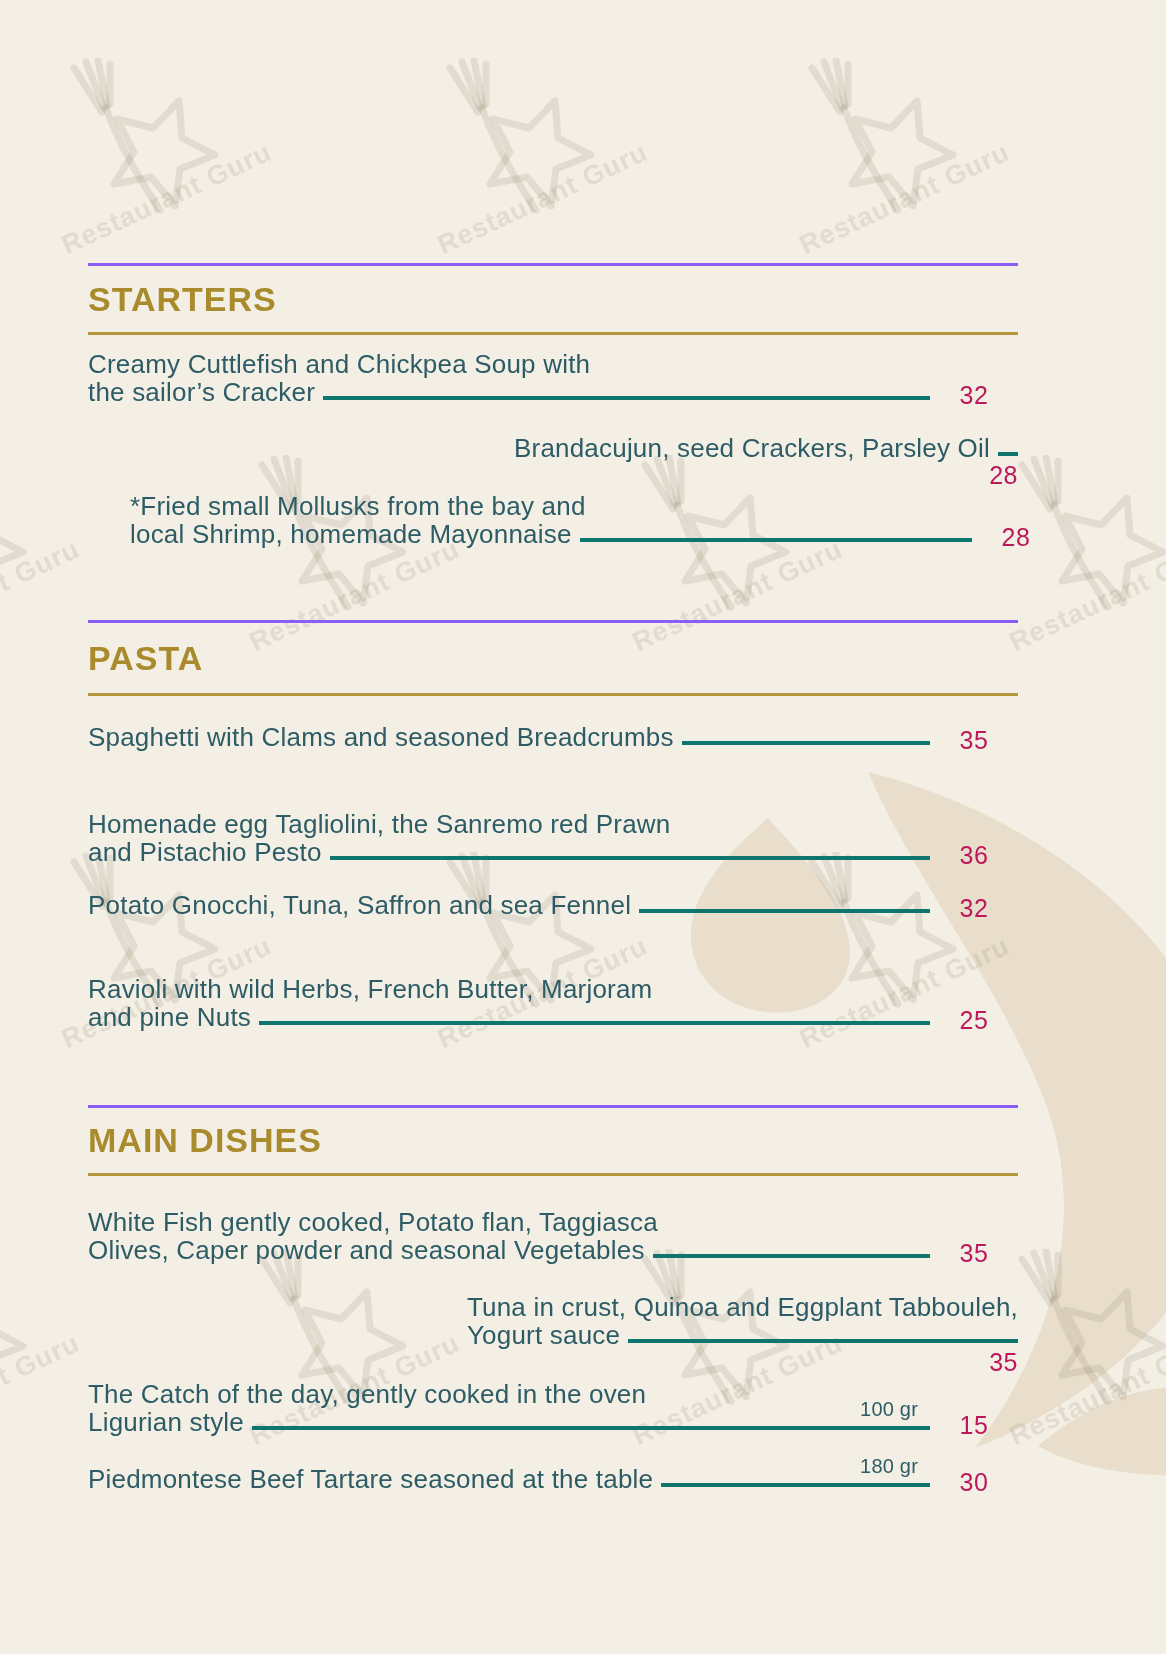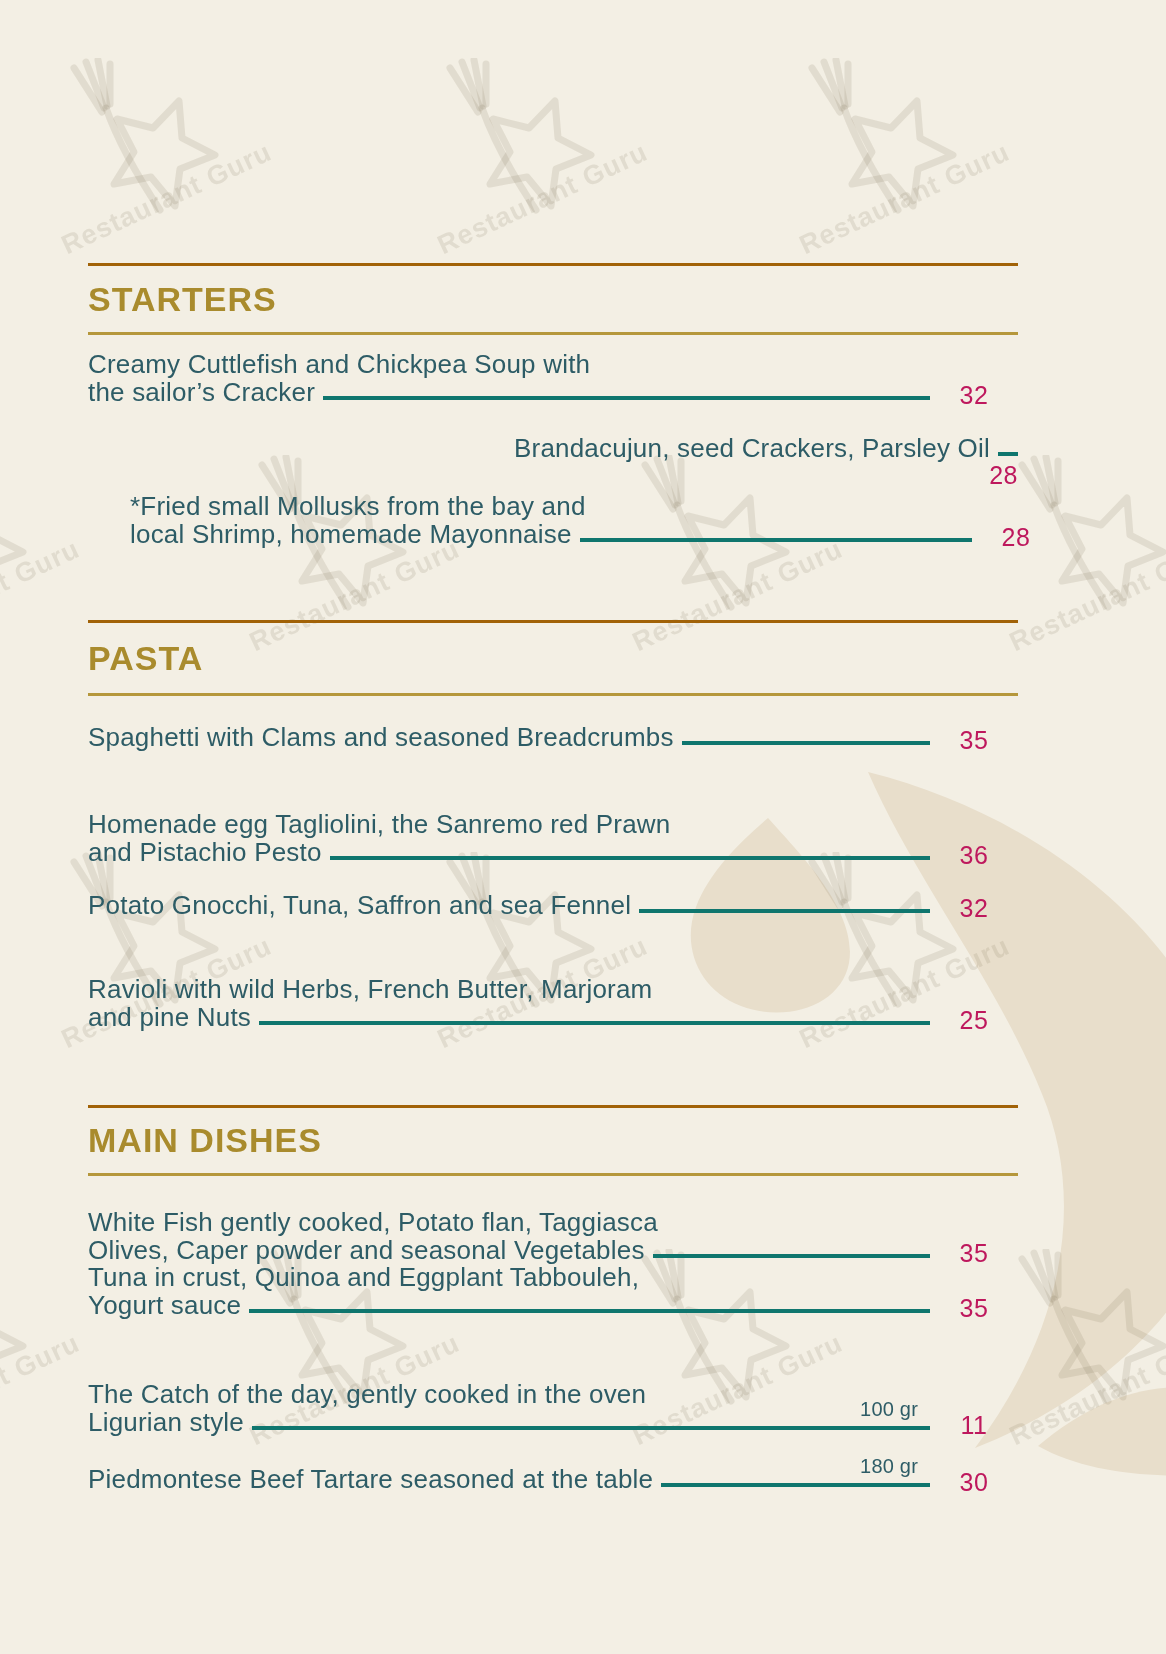--- a/index.html
+++ b/index.html
@@ -21,21 +21,21 @@
     position:absolute;left:8px;top:172px;
     transform:rotate(-25deg);transform-origin:0 100%;
     white-space:nowrap;
     font-size:27px;font-weight:600;letter-spacing:1px;
     color:rgba(125,112,85,0.15);
   }
 
   
   .section-band{
     position:absolute;left:88px;width:930px;
-    border-top:3px solid #a16207;
+    border-top:3px solid #8b5cf6;
     border-bottom:3px solid #b5973b;
     display:flex;align-items:center;
   }
   .section-title{
     font-size:34px;font-weight:700;letter-spacing:1px;
     color:#a98b2d;margin:0;
   }
 
   
   .item{
@@ -322,41 +322,41 @@
     <div class="item" style="top: 1208px;">
       <div class="body">
         <div class="line">White Fish gently cooked, Potato flan, Taggiasca</div>
         <div class="lastrow">
           <span class="line">Olives, Caper powder and seasonal Vegetables</span>
           <span class="leader"></span>
         </div>
       </div>
       <div class="price">35</div>
     </div>
-    <div class="item" style="top: 1263px;">
+    <div class="item" style="top: 1293px; flex-direction: column;">
       <div class="body">
         <div class="line">Tuna in crust, Quinoa and Eggplant Tabbouleh,</div>
         <div class="lastrow">
           <span class="line">Yogurt sauce</span>
           <span class="leader"></span>
         </div>
       </div>
       <div class="price">35</div>
     </div>
     <div class="item" style="top: 1380px;">
       <div class="body">
         <div class="line">The Catch of the day, gently cooked in the oven</div>
         <div class="lastrow">
           <span class="line">Ligurian style</span>
           <span class="leader">
             <span class="grams">100 gr</span>
           </span>
         </div>
       </div>
-      <div class="price">11</div>
+      <div class="price">15</div>
     </div>
     <div class="item" style="top: 1465px;">
       <div class="body">
         <div class="lastrow">
           <span class="line">Piedmontese Beef Tartare seasoned at the table</span>
           <span class="leader">
             <span class="grams">180 gr</span>
           </span>
         </div>
       </div>

